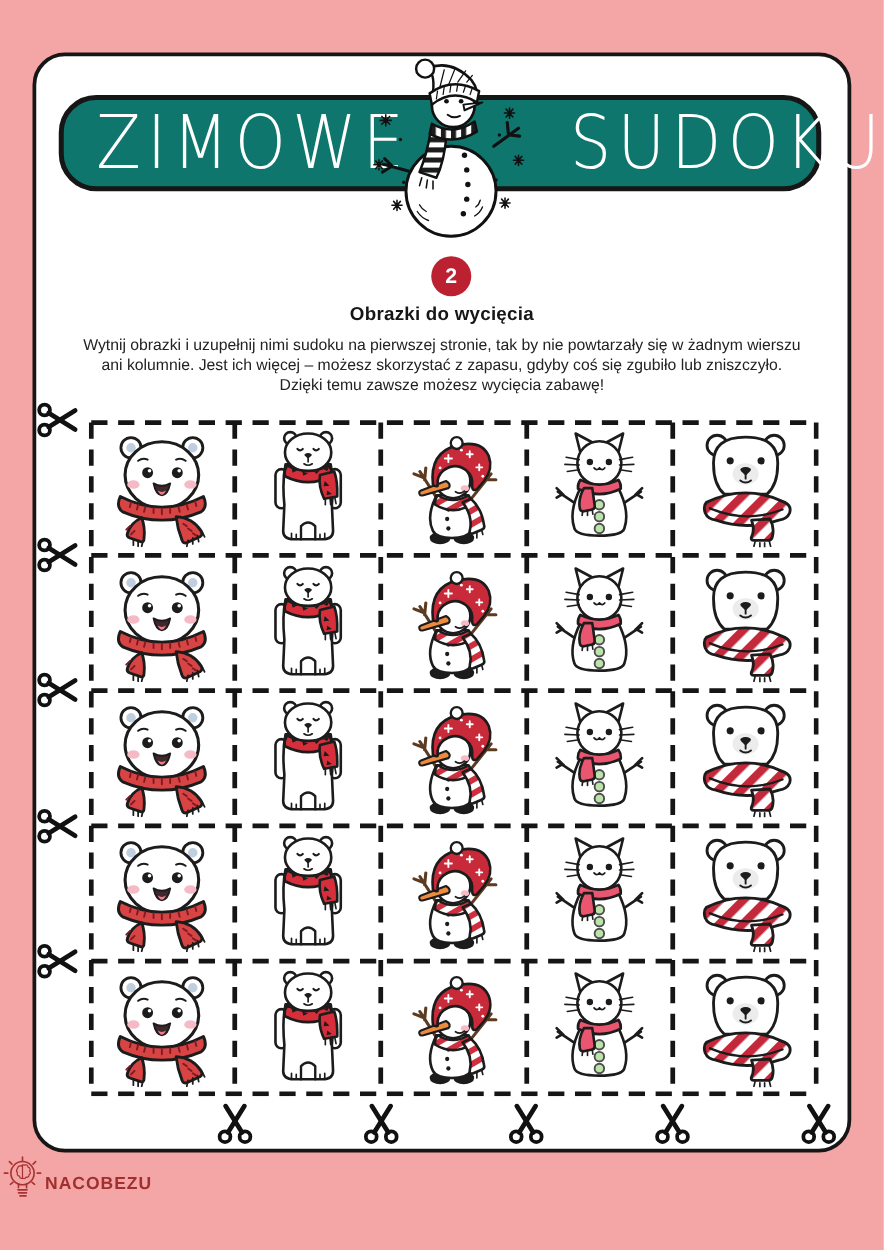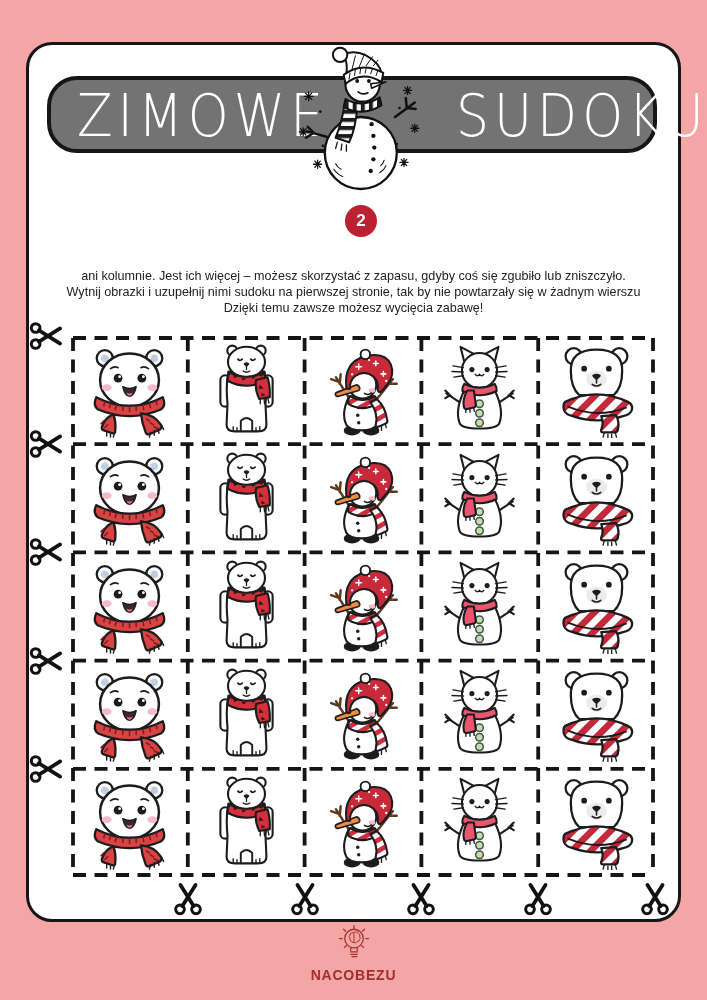--- a/index.html
+++ b/index.html
@@ -9,21 +9,21 @@
     font-family:"Liberation Sans", sans-serif;
     -webkit-font-smoothing:antialiased;
   }
   .card{
     position:absolute;left:26px;top:42px;width:649px;height:874px;
     background:#ffffff;border:3px solid #161616;border-radius:26px;
   }
   
   .banner{
     position:absolute;left:18px;top:31px;width:610px;height:77px;
-    background:#737373;border:4px solid #161616;border-radius:30px;
+    background:#0f766e;border:4px solid #161616;border-radius:30px;
     display:flex;align-items:center;justify-content:space-between;
     padding:0 26px;box-sizing:border-box;
   }
   .banner .title{
     flex:1;text-align:center;color:#fff;
     font-family:"DejaVu Sans", sans-serif;font-weight:200;
     font-size:52px;letter-spacing:5px;line-height:1;
     transform:scaleY(1.14);transform-origin:center;
     user-select:none;white-space:nowrap;
   }
@@ -52,21 +52,21 @@
   .cell{display:flex;align-items:center;justify-content:center;}
   .cimg{width:95px;height:95px;display:block;}
   .grid-lines{position:absolute;left:0;top:0;pointer-events:none;}
   
   .scissor{position:absolute;width:36px;height:32px;}
   .scissor svg{width:36px;height:32px;display:block;}
   .scissor.up svg{transform:rotate(-90deg);}
   
   .footer-logo{
     position:absolute;left:0;top:924px;width:707px;
-    display:flex;flex-direction:column;align-items:center;
+    display:flex;flex-direction:row;align-items:center;
   }
   .footer-logo .bulb{width:36px;height:42px;}
   .footer-logo .brand{
     margin-top:1px;font-size:14px;font-weight:bold;color:#a12f2f;letter-spacing:.8px;
   }
 </style>
 </head>
 <body>
 
 <svg style="position:absolute;width:0;height:0" aria-hidden="true">
@@ -297,24 +297,25 @@
   </div>
 
   <div class="snowman-wrap">
     <svg viewBox="0 0 140 170" width="126" height="153">
         <use href="#sym-header-snowman"></use>
       </svg>
   </div>
 
   <div class="page-num">2</div>
 
+  <div class="intro-heading">Obrazki do wycięcia</div>
 
   <div class="intro-lines">
+    <div>Wytnij obrazki i uzupełnij nimi sudoku na pierwszej stronie, tak by nie powtarzały się w żadnym wierszu</div>
     <div>ani kolumnie. Jest ich więcej – możesz skorzystać z zapasu, gdyby coś się zgubiło lub zniszczyło.</div>
-    <div>Wytnij obrazki i uzupełnij nimi sudoku na pierwszej stronie, tak by nie powtarzały się w żadnym wierszu</div>
     <div>Dzięki temu zawsze możesz wycięcia zabawę!</div>
   </div>
 
   <div class="grid-area">
     <div class="cells">
         <div class="cell">
           <svg class="cimg" viewBox="0 0 100 100">
             <use href="#sym-bear-head-red-scarf"></use>
           </svg>
         </div>

